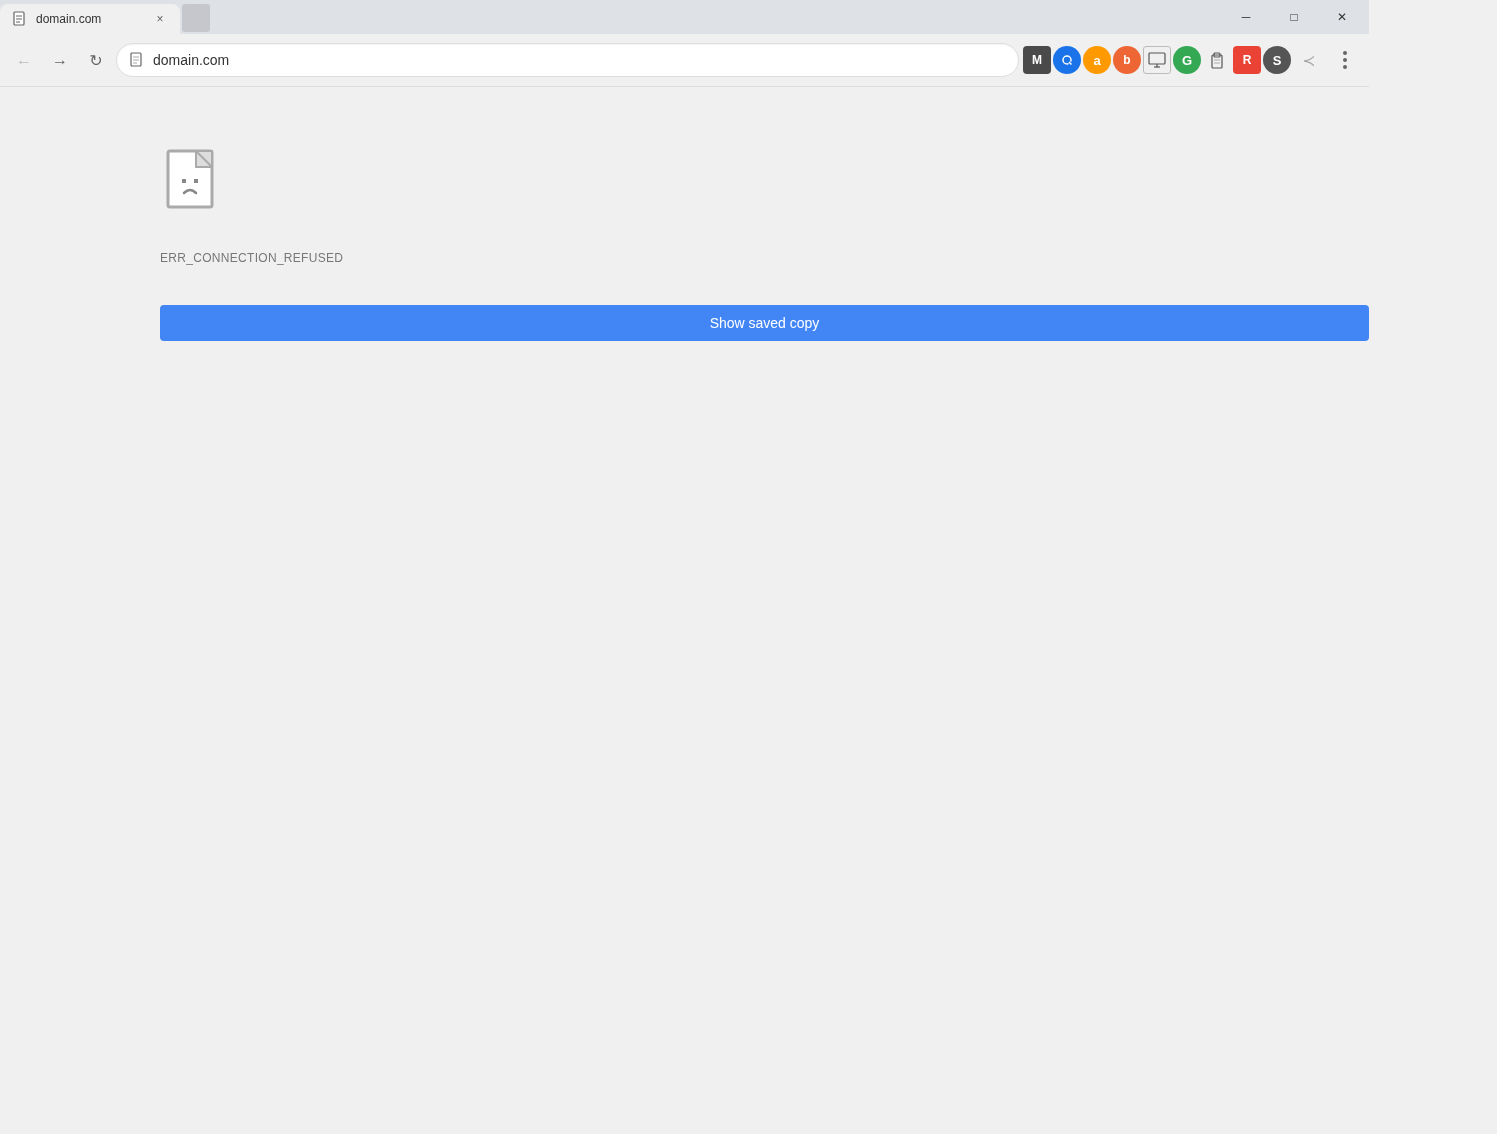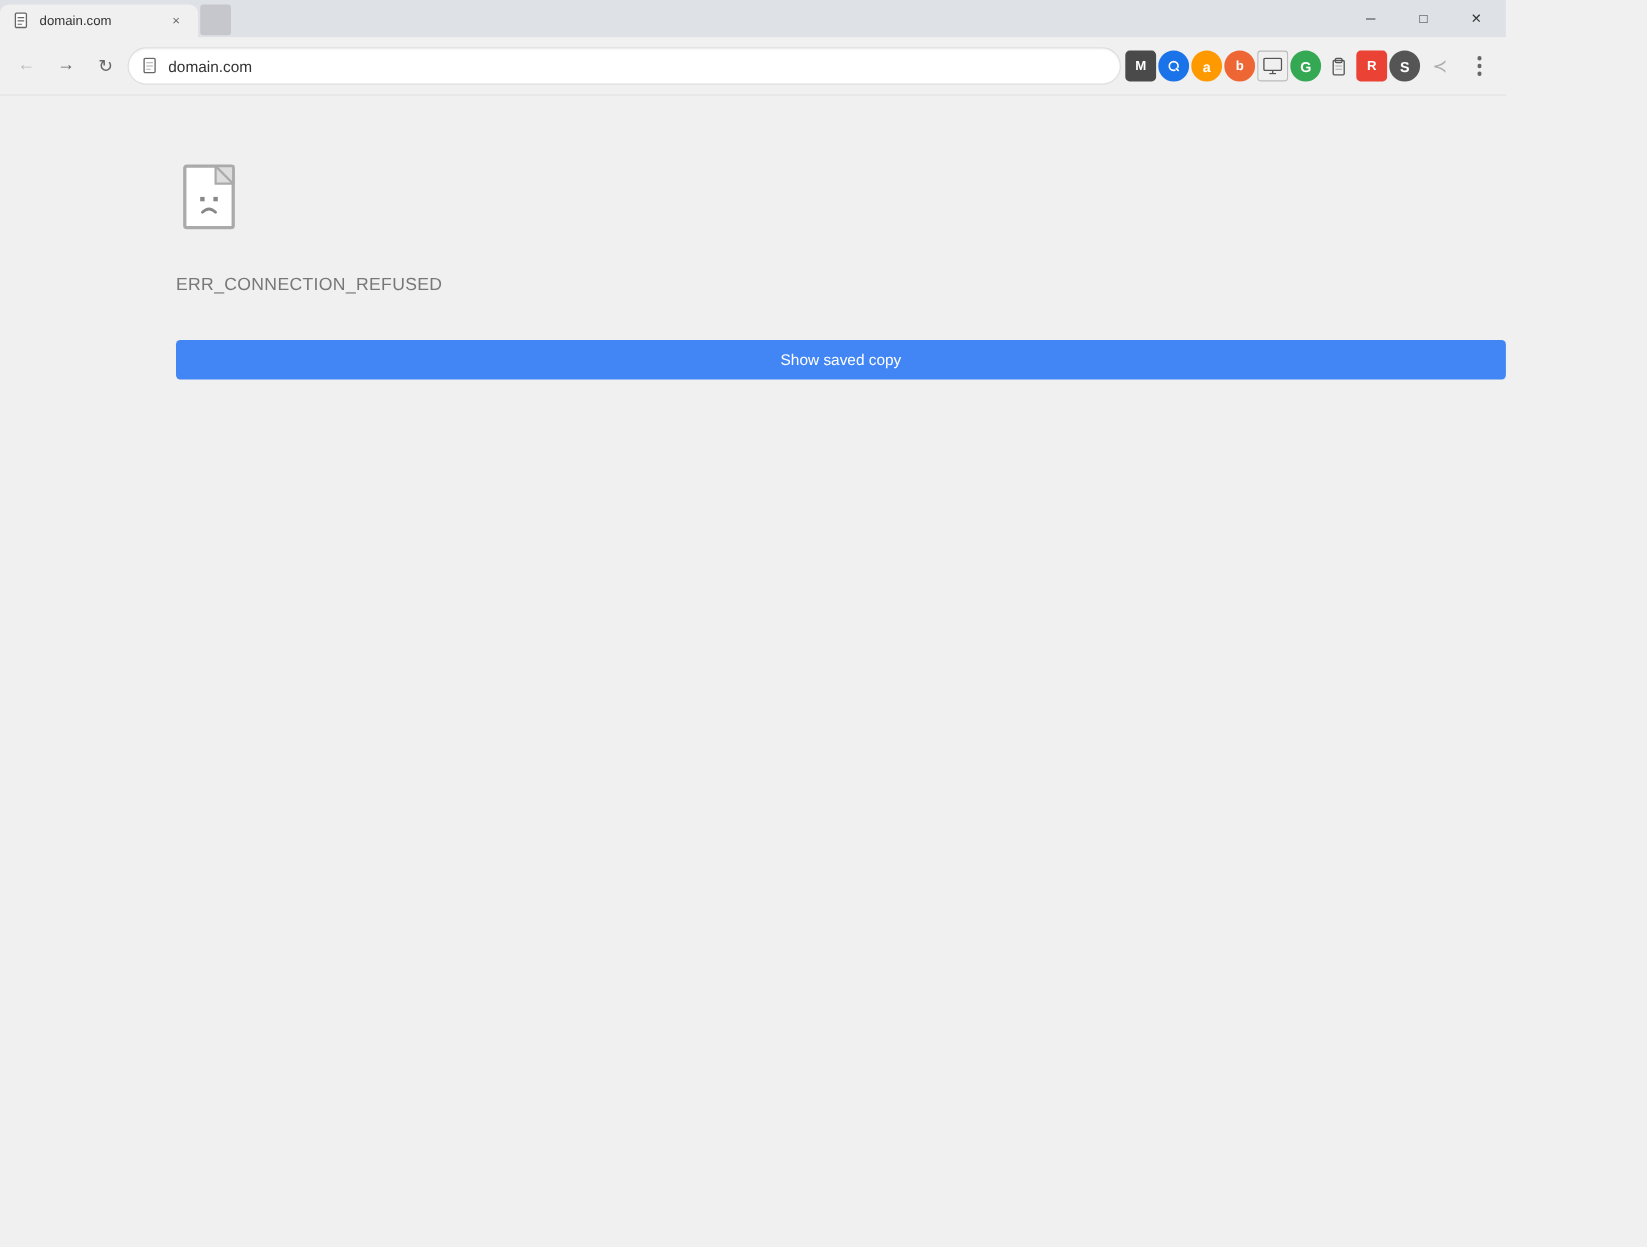--- a/index.html
+++ b/index.html
@@ -243,21 +243,21 @@
       color: #555;
       margin-bottom: 12px;
     }
 
     .google-search-line a {
       color: #4285f4;
       text-decoration: none;
     }
 
     .error-code {
-      font-size: 16px;
+      font-size: 12px;
       color: #777;
       margin-bottom: 40px;
       letter-spacing: 0.3px;
     }
 
     .show-saved-btn {
       display: inline-block;
       padding: 10px 40px;
       background: #4285f4;
       color: white;

